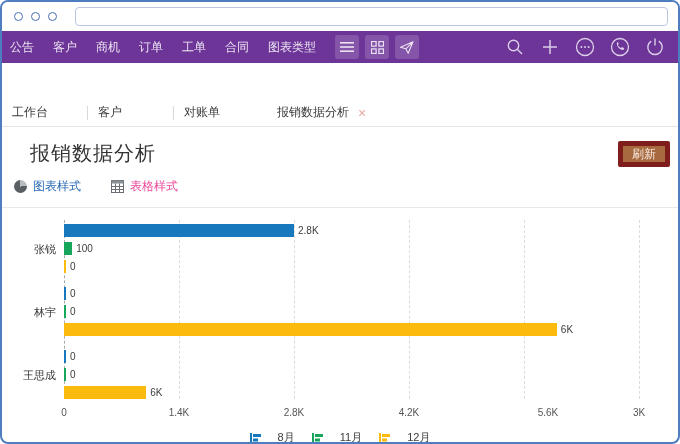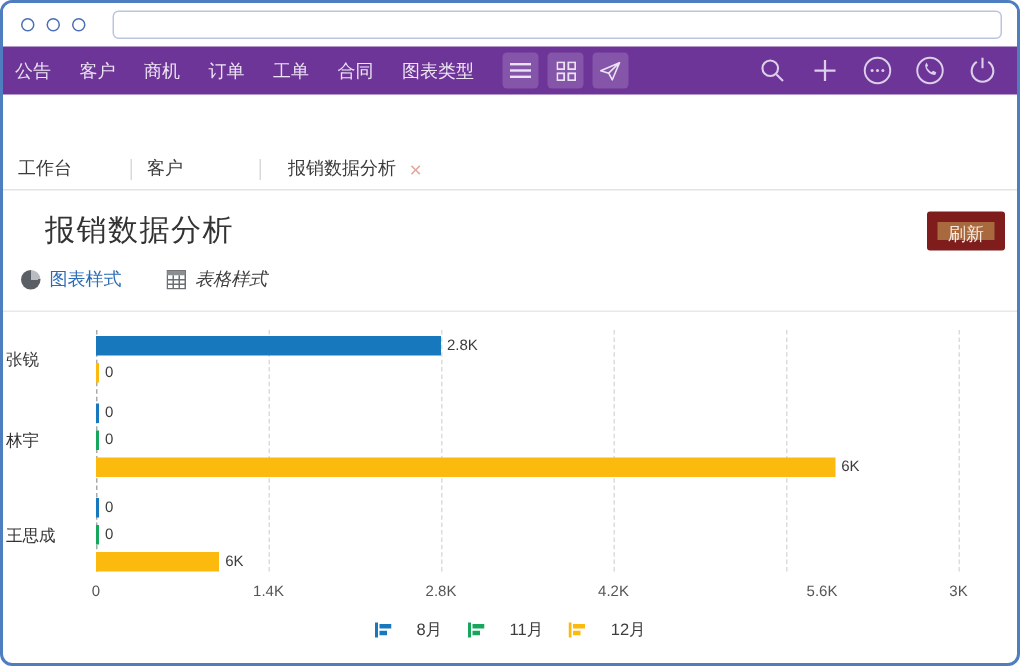--- a/index.html
+++ b/index.html
@@ -22,45 +22,45 @@
   
   .tabstrip { height:28px; background:#fff; border-bottom:1px solid #e3e3e3; display:flex; align-items:center; font-size:12px; color:#3a3a3a;margin-top:36px; }
   .tab { width:85px; padding-left:10px; cursor:pointer; white-space:nowrap; }
   .tab-divider { width:1px; height:14px; background:#d9d9d9; }
   .tab-active { display:flex; align-items:center; gap:9px; padding:0 10px 0 18px; cursor:pointer; }
   .tab-close { color:#e5a79e; font-size:14px; line-height:1; cursor:pointer; }
 
   
   .title-row { display:flex; align-items:center; padding:13px 8px 9px 28px; }
   .page-title { font-size:20px; font-weight:400; color:#333; letter-spacing:1px; }
-  .refresh-btn { margin-left:auto; width:52px; height:26px; background:#a8693f; border:7px solid #7f1d1d; border-radius:2px; color:#f8ece3; font-size:12px; cursor:pointer; }
+  .refresh-btn { margin-left:auto; width:52px; height:26px; background:#a8693f; border:5px solid #7f1d1d; border-radius:2px; color:#f8ece3; font-size:12px; cursor:pointer; }
 
   
   .view-row { display:flex; align-items:flex-end; gap:30px; padding:2px 0 12px 12px; border-bottom:1px solid #e8e8e8; font-size:12px; }
   .view-opt { display:flex; align-items:center; gap:6px; cursor:pointer; }
   .view-opt.active { color:#2b6cb5; }
-  .view-opt.inactive { color:#404040;font-style:italic; }
+  .view-opt.inactive { color:#ec4899; }
   .pie-icon { width:13px; height:13px; border-radius:50%; background:conic-gradient(#b9bdc2 0deg 88deg, #5a5f66 88deg 360deg); }
 
   
   .charttype-row { display:flex; align-items:center; padding:0 10px 0 8px; height:34px; font-size:12px; color:#333; border-bottom:1px solid #f0f0f0; }
   .ct-label { color:#a3a3a3; margin-right:13px; white-space:nowrap; }
   .ct-item { margin-right:9px; padding:9px 2px 5px; border-bottom:2px solid transparent; cursor:pointer; white-space:nowrap; }
   .ct-item.active { border-bottom-color:#2b6cb5; }
   .export-btn { margin-left:auto; width:56px; height:24px; background:#f7f7f7; border:1px solid #9b9b9b; font-size:12px; color:#333; cursor:pointer; }
   .ct-chevron { margin:0 16px 0 24px; cursor:pointer; display:flex; align-items:center; }
 
   
   .chart-section { padding-top:16px; }
   .plot { margin-left:62px; width:575px; position:relative; }
   .gridline { position:absolute; top:-4px; bottom:0; width:0; border-left:1px dashed #dcdcdc; }
   .gridline.axisline { border-left:1px dashed #a9a9a9; }
   .bar-group { position:relative; margin-bottom:14px; z-index:1; }
   .bar-group:last-child { margin-bottom:0; }
-  .cat-label { position:absolute; left:-60px; width:52px; top:50%; transform:translateY(-50%); font-size:11px; color:#333; white-space:nowrap; }
+  .cat-label { position:absolute; left:-60px; width:52px; top:50%; transform:translateY(-50%); text-align:right; font-size:11px; color:#333; white-space:nowrap; }
   .bar-row { display:flex; align-items:center; height:13px; margin-bottom:5px; }
   .bar-row:last-child { margin-bottom:0; }
   .bar { height:13px; flex:none; }
   .bar-value { margin-left:4px; font-size:10px; color:#3c3c3c; white-space:nowrap; }
   .x-axis { margin-left:62px; width:575px; position:relative; height:13px; margin-top:8px; font-size:10px; color:#555; }
   .x-tick { position:absolute; top:0; transform:translateX(-50%); white-space:nowrap; }
   .legend { display:flex; justify-content:center; align-items:center; gap:17px; margin-top:10px; font-size:11px; color:#3c3c3c; }
   .legend-item { display:flex; align-items:center; gap:17px; cursor:pointer; }
 </style>
 </head>
@@ -139,20 +139,21 @@
         <line x1="10" y1="1.5" x2="10" y2="8.5" stroke="#dccfe9" stroke-width="1.4"></line>
       </svg>
     </span>
   </div>
 
   <div class="tabstrip">
     <span class="tab">工作台</span>
     <span class="tab-divider"></span>
     <span class="tab">客户</span>
     <span class="tab-divider"></span>
+    <span class="tab">对账单</span>
     <span class="tab-active">
       <span>报销数据分析</span>
       <span class="tab-close">×</span>
     </span>
   </div>
 
   <div class="title-row">
     <h1 class="page-title">报销数据分析</h1>
     <button class="refresh-btn">刷新</button>
   </div>
@@ -182,20 +183,24 @@
         <div class="gridline" style="left: 20%;"></div>
         <div class="gridline" style="left: 40%;"></div>
         <div class="gridline" style="left: 60%;"></div>
         <div class="gridline" style="left: 80%;"></div>
         <div class="gridline" style="left: 100%;"></div>
         <div class="bar-group">
           <div class="cat-label">张锐</div>
           <div class="bar-row">
             <div class="bar" style="background: rgb(24, 120, 190); width: 40%;"></div>
             <span class="bar-value">2.8K</span>
+          </div>
+          <div class="bar-row">
+            <div class="bar" style="background: rgb(22, 167, 92); width: 1.42857%;"></div>
+            <span class="bar-value">100</span>
           </div>
           <div class="bar-row">
             <div class="bar" style="background: rgb(251, 186, 13); width: 2px;"></div>
             <span class="bar-value">0</span>
           </div>
         </div>
         <div class="bar-group">
           <div class="cat-label">林宇</div>
           <div class="bar-row">
             <div class="bar" style="background: rgb(24, 120, 190); width: 2px;"></div>

